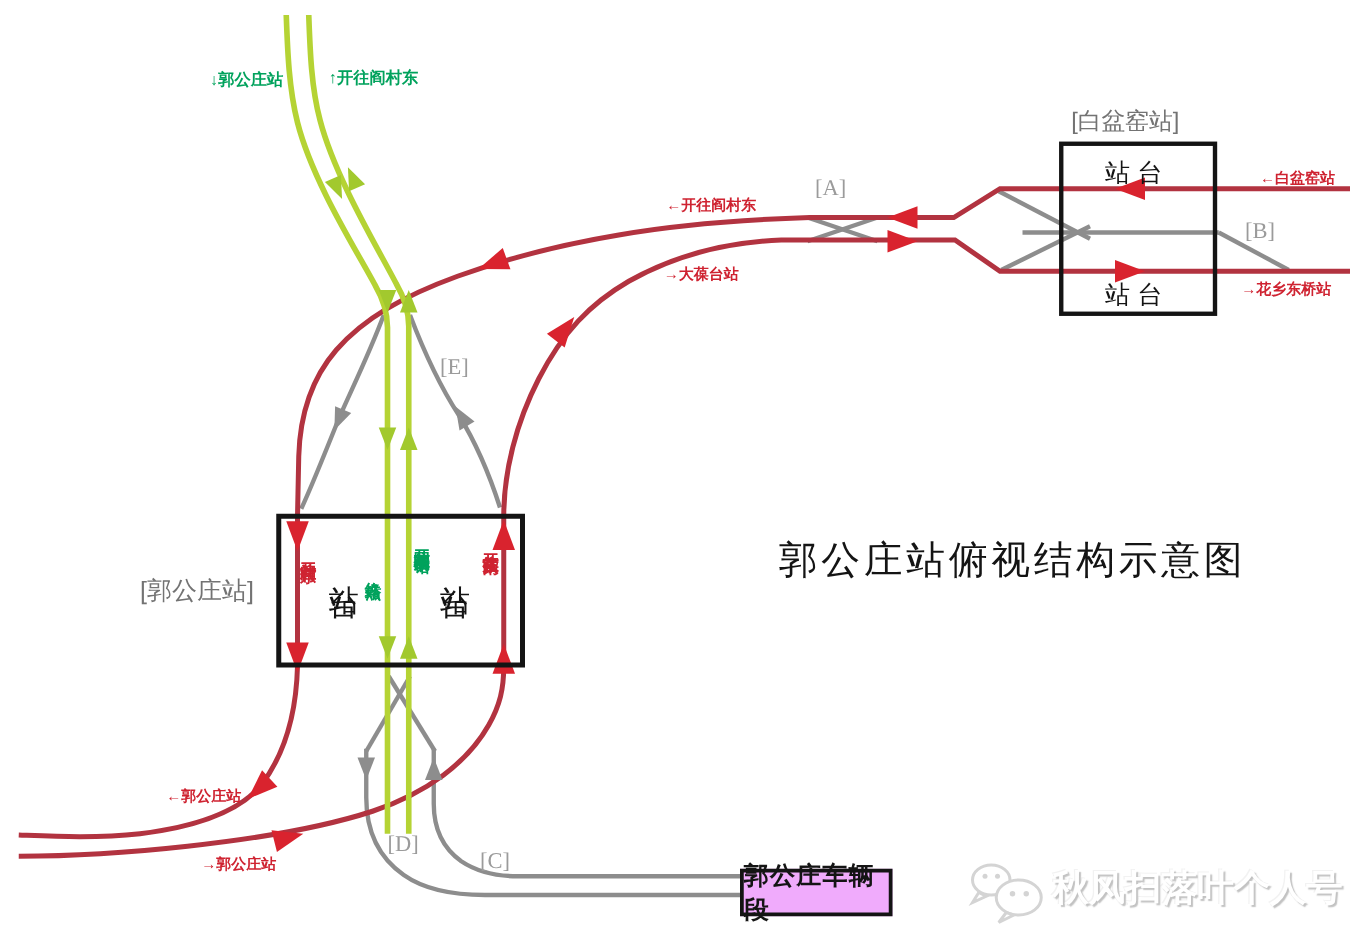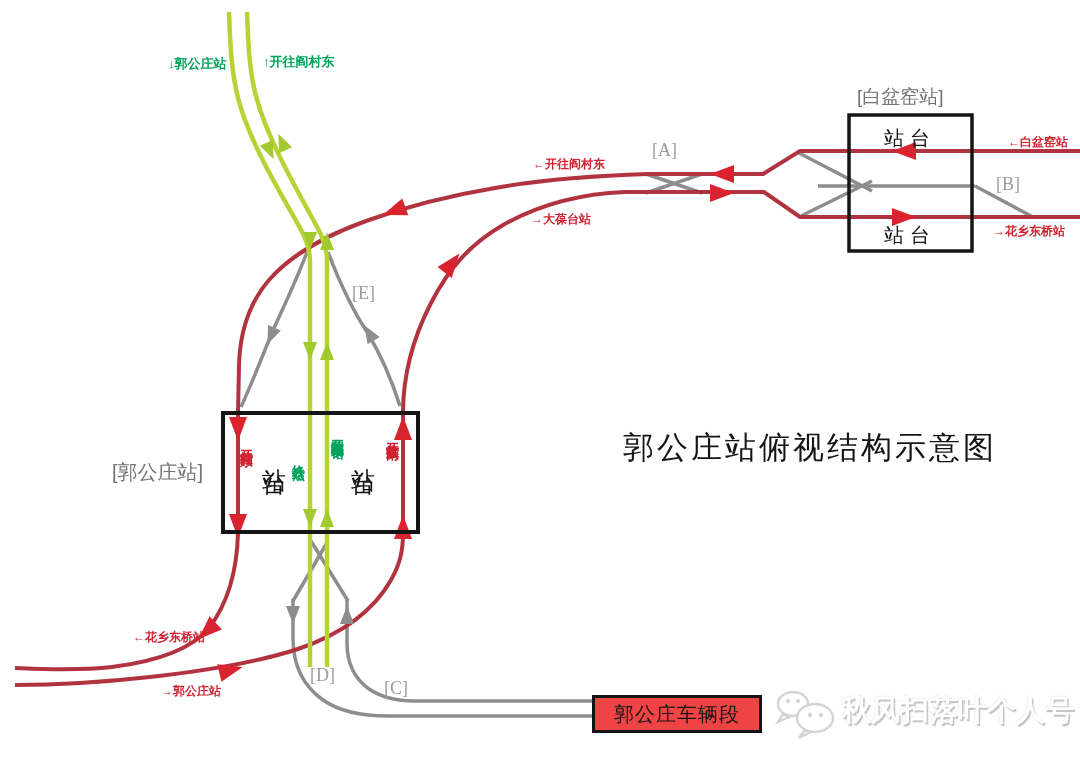--- a/index.html
+++ b/index.html
@@ -14,23 +14,23 @@
   .red-lbl{font-size:12px;color:#cf2331;font-weight:700;}
   .gray-lbl{font-size:18px;color:#9b9b9b;font-family:"Liberation Serif",serif;}
   .black-lbl{font-size:20px;color:#737373;}
   .title-lbl{font-size:31px;color:#141414;letter-spacing:3px;margin-left:24px;}
   .platform-h{font-size:20px;color:#141414;letter-spacing:6px;}
   .vtext{writing-mode:vertical-rl;text-orientation:upright;line-height:1;}
   .v-red{font-size:13px;color:#cf2331;font-weight:700;letter-spacing:1px;}
   .v-green{font-size:13px;color:#00a25c;font-weight:700;letter-spacing:1px;}
   .v-black{font-size:24px;color:#141414;letter-spacing:3px;}
   .depot-box{
-    position:absolute;left:592px;top:695px;width:170px;height:38px;
-    border:3.5px solid #141414;background:#ef4444;display:flex;
-    align-items:center;justify-content:center;font-size:20px;font-weight:400;color:#141414;
+    position:absolute;left:592px;top:695px;width:122px;height:38px;
+    border:3.5px solid #141414;background:#f0abfc;display:flex;
+    align-items:center;justify-content:center;font-size:20px;font-weight:700;color:#141414;
     box-sizing:border-box;letter-spacing:1px;
   }
   .watermark-text{
     font-size:29px;color:#ffffff;letter-spacing:0px;font-weight:700;
     text-shadow:1.5px 1.5px 1px #c2c2c2,-1px -1px 0 #f2f2f2;
   }
 </style>
 </head>
 <body>
 
@@ -137,21 +137,21 @@
   <div class="txt red-lbl" style="left:531px;top:211px;">→大葆台站</div>
 
   <div class="txt black-lbl" style="left:112px;top:459px;text-align:center;">[郭公庄站]</div>
   <div class="txt vtext v-red" style="left:240px;top:439px;">开往阎村东</div>
   <div class="txt vtext v-black" style="left:262px;top:449px;">站台</div>
   <div class="txt vtext v-green" style="left:292px;top:455px;">终点站</div>
   <div class="txt vtext v-green" style="left:331px;top:429px;">开往国家图书馆</div>
   <div class="txt vtext v-black" style="left:351px;top:449px;">站台</div>
   <div class="txt vtext v-red" style="left:386px;top:432px;">开往东管头南</div>
 
-  <div class="txt red-lbl" style="left:133px;top:629px;">←花乡东桥站</div>
+  <div class="txt red-lbl" style="left:133px;top:629px;">←郭公庄站</div>
   <div class="txt red-lbl" style="left:161px;top:683px;">→郭公庄站</div>
 
   <div class="depot-box">
     <span>郭公庄车辆段</span>
   </div>
 
   <svg class="txt" style="left:772px;top:688px;" width="68" height="52" viewBox="0 0 68 52">
     <g stroke="#d4d4d4" stroke-width="2.4" fill="#ffffff">
       <ellipse cx="21" cy="16" rx="15" ry="12"></ellipse>
       <path d="M11,26 L6,34 L17,29 Z"></path>

